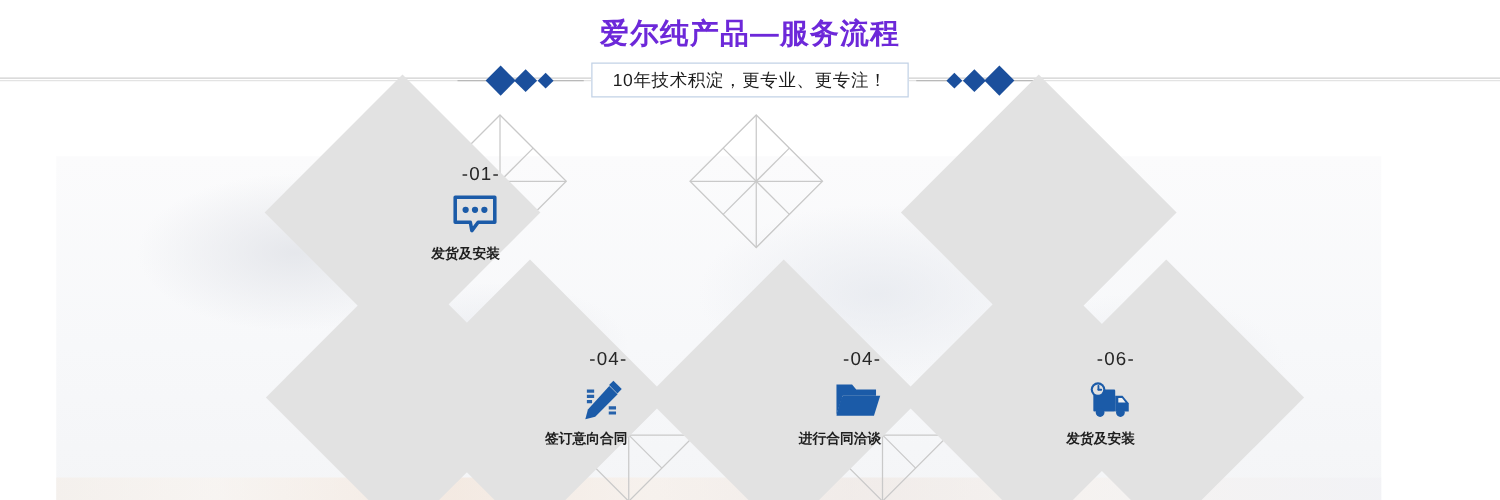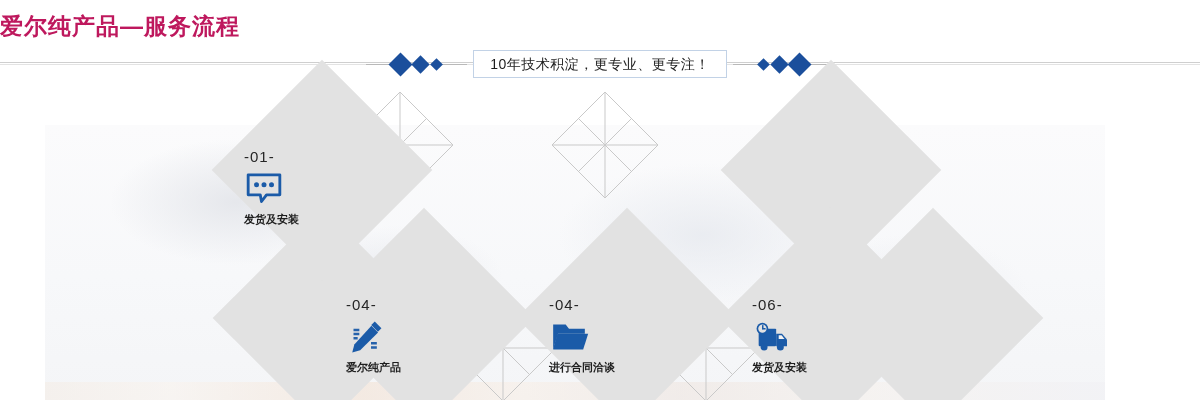--- a/index.html
+++ b/index.html
@@ -34,21 +34,22 @@
       rgba(240,240,244,.5) 100%);
   }
 
   
   .rule{position:absolute;left:0;width:1200px;height:1px;background:#cfcfcf;}
   .rule.r1{top:62px;}
   .rule.r2{top:64px;background:#e3e3e3;}
 
   .title{
     position:absolute;left:0;top:12px;width:1200px;
-    font-size:23px;font-weight:bold;color:#be185d;
+    text-align:center;
+    font-size:23px;font-weight:bold;color:#6d28d9;
     letter-spacing:1px;line-height:28px;
   }
 
   .subbar{
     position:absolute;left:0;top:49px;width:1200px;height:30px;
     display:flex;align-items:center;justify-content:center;gap:0;
   }
   .sub-line{width:26px;height:1px;background:#b9b9b9;}
   .dia-group{display:flex;align-items:center;gap:5px;}
   .dia{background:#1B4F9C;transform:rotate(45deg);}
@@ -69,22 +70,22 @@
   
   .flow{position:absolute;left:0;top:88px;width:1200px;height:300px;}
 
   .node{position:absolute;width:156px;height:156px;}
   .node .sq{
     position:absolute;left:0;top:0;width:156px;height:156px;
     transform:rotate(45deg);
     background:#e2e2e2;
   }
   .node .inner{
-    position:absolute;left:0;top:17px;width:156px;height:156px;
-    display:flex;flex-direction:column;align-items:flex-start;justify-content:center;
+    position:absolute;left:0;top:0;width:156px;height:156px;
+    display:flex;flex-direction:column;align-items:flex-end;justify-content:center;
     gap:4px;
   }
   .node .num{
     font-size:15px;color:#262626;letter-spacing:1px;
     font-family:"Liberation Sans",sans-serif;
   }
   .node .ico{width:40px;height:40px;display:block;}
   .node .lbl{
     font-size:11px;color:#1f1f1f;text-align:center;line-height:14px;
     font-family:"DejaVu Sans","Liberation Sans",sans-serif;
@@ -219,21 +220,21 @@
       <div class="inner">
         <div class="num">-04-</div>
         <svg class="ico" viewBox="0 0 48 48">
           <g fill="#1B5BA8">
             <path d="M34.5 5.5l8 8-4.2 4.2-8-8z"></path>
             <path d="M30.5 10.5l8 8L17 40l-9.5 2.5L10 33z"></path>
             <path d="M9 14h7v3H9zM9 19h7v3H9zM9 24h5v3H9z" opacity=".95"></path>
             <path d="M30 30h7v3h-7zM30 35h7v3h-7z" opacity=".95"></path>
           </g>
         </svg>
-        <div class="lbl">爱尔纯产品</div>
+        <div class="lbl">签订意向合同</div>
       </div>
     </div>
 
 
     <div class="node" style="left:549px;top:152px;">
       <div class="sq"></div>
       <div class="inner">
         <div class="num">-04-</div>
         <svg class="ico" viewBox="0 0 48 48">
           <path d="M5 9h15l4 5h19v6H11L5 38z" fill="#1B5BA8"></path>

